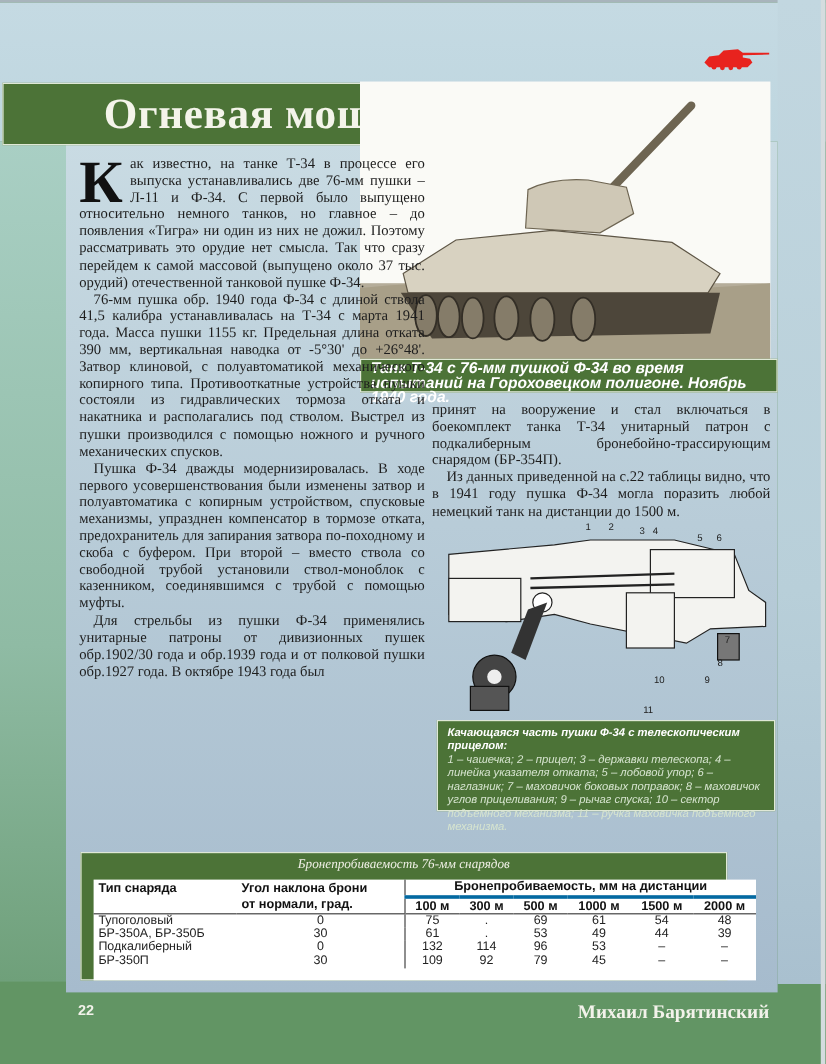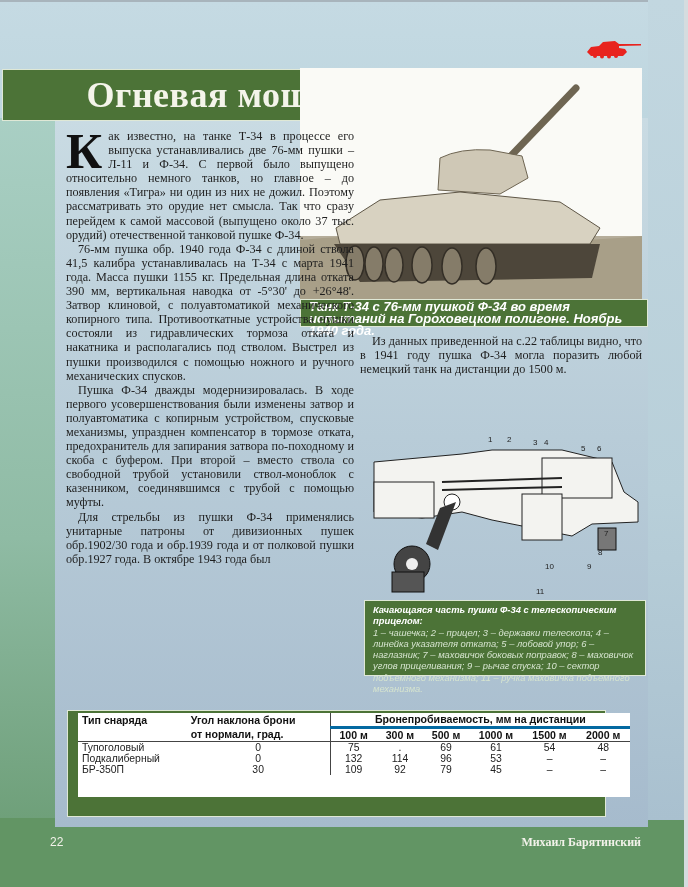--- a/index.html
+++ b/index.html
@@ -76,44 +76,44 @@
   .drawing-caption .cap-title { color: #fff; font-weight: bold; display: block; }
   .table-box {
     position: absolute; left: 67px; top: 710px; width: 539px; height: 107px;
     background: #4c7337; border: 1px solid #dfe8d6;
   }
   .table-title {
     text-align: center; color: #f0f0e6; font-style: italic; font-size: 11px;
     line-height: 16px; height: 18px; padding-top: 1px;
   }
   .table-inner {
-    position: absolute; left: 10px; top: 2px; width: 552px; height: 84px;
+    position: absolute; left: 10px; top: 22px; width: 552px; height: 84px;
     background: #fff;
   }
   table {
     width: 100%; border-collapse: collapse;
     font-family: "Liberation Sans", sans-serif; font-size: 10.4px; color: #222;
   }
   th { font-weight: bold; font-size: 10.6px; color: #111; padding: 0 4px; height: 14px; white-space: nowrap; }
   td { padding: 0 4px; height: 11.4px; line-height: 11px; white-space: nowrap; margin-left: 45px; }
   td.num { text-align: center; }
   tr.head-bottom th { border-bottom: 1px solid #444; }
   .th-left { text-align: left; }
   .th-right { text-align: left; }
   .th-span { border-bottom: 3px solid #0369a1; border-left: 1px solid #444; }
   th.dist { text-align: center; }
   th.dist.first-dist { border-left: 1px solid #444; }
   td.first-num { border-left: 1px solid #444; }
   .footer-page {
-    position: absolute; left: 50px; top: 835px; font-family: "Liberation Sans", sans-serif;
-    font-weight: normal; font-size: 12px; color: #f2f2ea;
+    position: absolute; left: 65px; top: 835px; font-family: "Liberation Sans", sans-serif;
+    font-weight: bold; font-size: 12px; color: #f2f2ea;
   }
   .footer-author {
     position: absolute; right: 47px; top: 835px; font-family: "Liberation Serif", serif;
-    font-weight: bold; font-size: 12px; color: #f2f2ea; margin-left: 48px;
+    font-weight: bold; font-size: 16px; color: #f2f2ea; margin-left: 48px;
   }
   .frame-right { position: absolute; left: 684px; top: 0; width: 4px; height: 887px; background: #d5dcdf; }
 </style>
 </head>
 <body>
 
 <div class="top-band"></div>
 <div class="right-strip"></div>
 <div class="left-strip"></div>
 <div class="page-panel"></div>
@@ -153,20 +153,21 @@
 <div class="photo-caption">Танк Т-34 с 76-мм пушкой Ф-34 во время испытаний на Гороховецком полигоне. Ноябрь 1940 года.</div>
 
 <div class="col col-left">
   <p class="first"><span class="dropcap">К</span><span>ак известно, на танке Т-34 в процессе его выпуска устанавливались две 76-мм пушки – Л-11 и Ф-34. С первой было выпущено относительно немного танков, но главное – до появления «Тигра» ни один из них не дожил. Поэтому рассматривать это орудие нет смысла. Так что сразу перейдем к самой массовой (выпущено около 37 тыс. орудий) отечественной танковой пушке Ф-34.</span></p>
   <p>76-мм пушка обр. 1940 года Ф-34 с длиной ствола 41,5 калибра устанавливалась на Т-34 с марта 1941 года. Масса пушки 1155 кг. Предельная длина отката 390 мм, вертикальная наводка от -5°30' до +26°48'. Затвор клиновой, с полуавтоматикой механического копирного типа. Противооткатные устройства пушки состояли из гидравлических тормоза отката и накатника и располагались под стволом. Выстрел из пушки производился с помощью ножного и ручного механических спусков.</p>
   <p>Пушка Ф-34 дважды модернизировалась. В ходе первого усовершенствования были изменены затвор и полуавтоматика с копирным устройством, спусковые механизмы, упразднен компенсатор в тормозе отката, предохранитель для запирания затвора по-походному и скоба с буфером. При второй – вместо ствола со свободной трубой установили ствол-моноблок с казенником, соединявшимся с трубой с помощью муфты.</p>
   <p>Для стрельбы из пушки Ф-34 применялись унитарные патроны от дивизионных пушек обр.1902/30 года и обр.1939 года и от полковой пушки обр.1927 года. В октябре 1943 года был</p>
 </div>
 
 <div class="col col-right">
+  <p class="first">принят на вооружение и стал включаться в боекомплект танка Т-34 унитарный патрон с подкалиберным бронебойно-трассирующим снарядом (БР-354П).</p>
   <p>Из данных приведенной на с.22 таблицы видно, что в 1941 году пушка Ф-34 могла поразить любой немецкий танк на дистанции до 1500 м.</p>
 </div>
 
 <div class="drawing">
   <svg viewBox="0 0 278 165">
     <g fill="#f3f3f0" stroke="#222" stroke-width="1">
       <path d="M12 30 L100 22 L130 18 L200 18 L250 30 L262 60 L276 70 L276 90 L230 92 L210 104 L130 88 L100 80 L60 86 L12 80 Z"></path>
       <rect x="12" y="50" width="60" height="36"></rect>
       <rect x="180" y="26" width="70" height="40"></rect>
       <rect x="160" y="62" width="40" height="46"></rect>
@@ -227,20 +228,30 @@
             <td>Тупоголовый</td>
             <td class="num">0</td>
             <td class="num first-num">75</td>
             <td class="num">.</td>
             <td class="num">69</td>
             <td class="num">61</td>
             <td class="num">54</td>
             <td class="num">48</td>
           </tr>
           <tr>
+            <td>БР-350А, БР-350Б</td>
+            <td class="num">30</td>
+            <td class="num first-num">61</td>
+            <td class="num">.</td>
+            <td class="num">53</td>
+            <td class="num">49</td>
+            <td class="num">44</td>
+            <td class="num">39</td>
+          </tr>
+          <tr>
             <td>Подкалиберный</td>
             <td class="num">0</td>
             <td class="num first-num">132</td>
             <td class="num">114</td>
             <td class="num">96</td>
             <td class="num">53</td>
             <td class="num">–</td>
             <td class="num">–</td>
           </tr>
           <tr>

